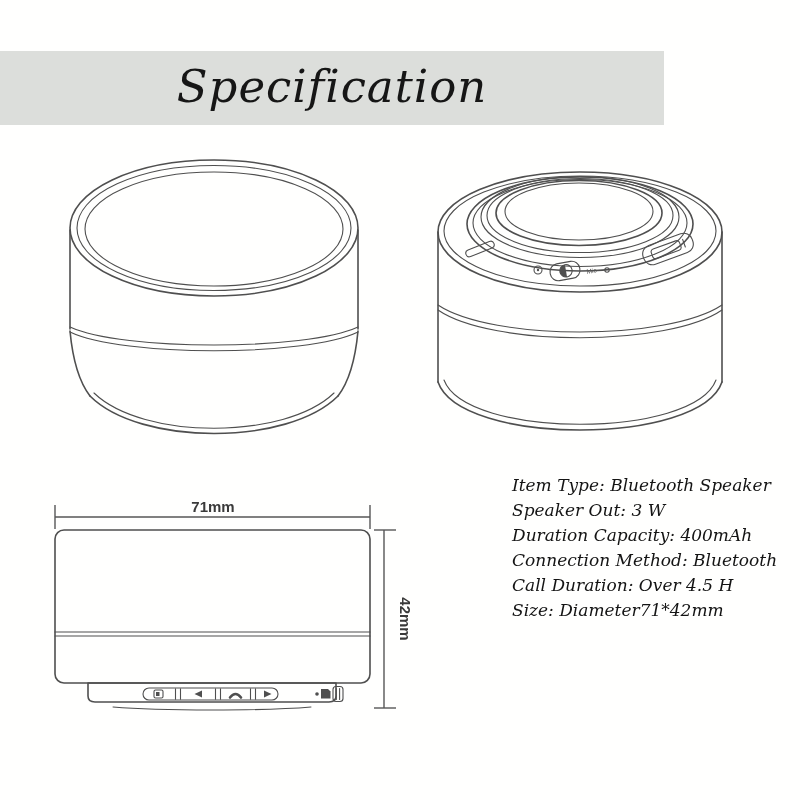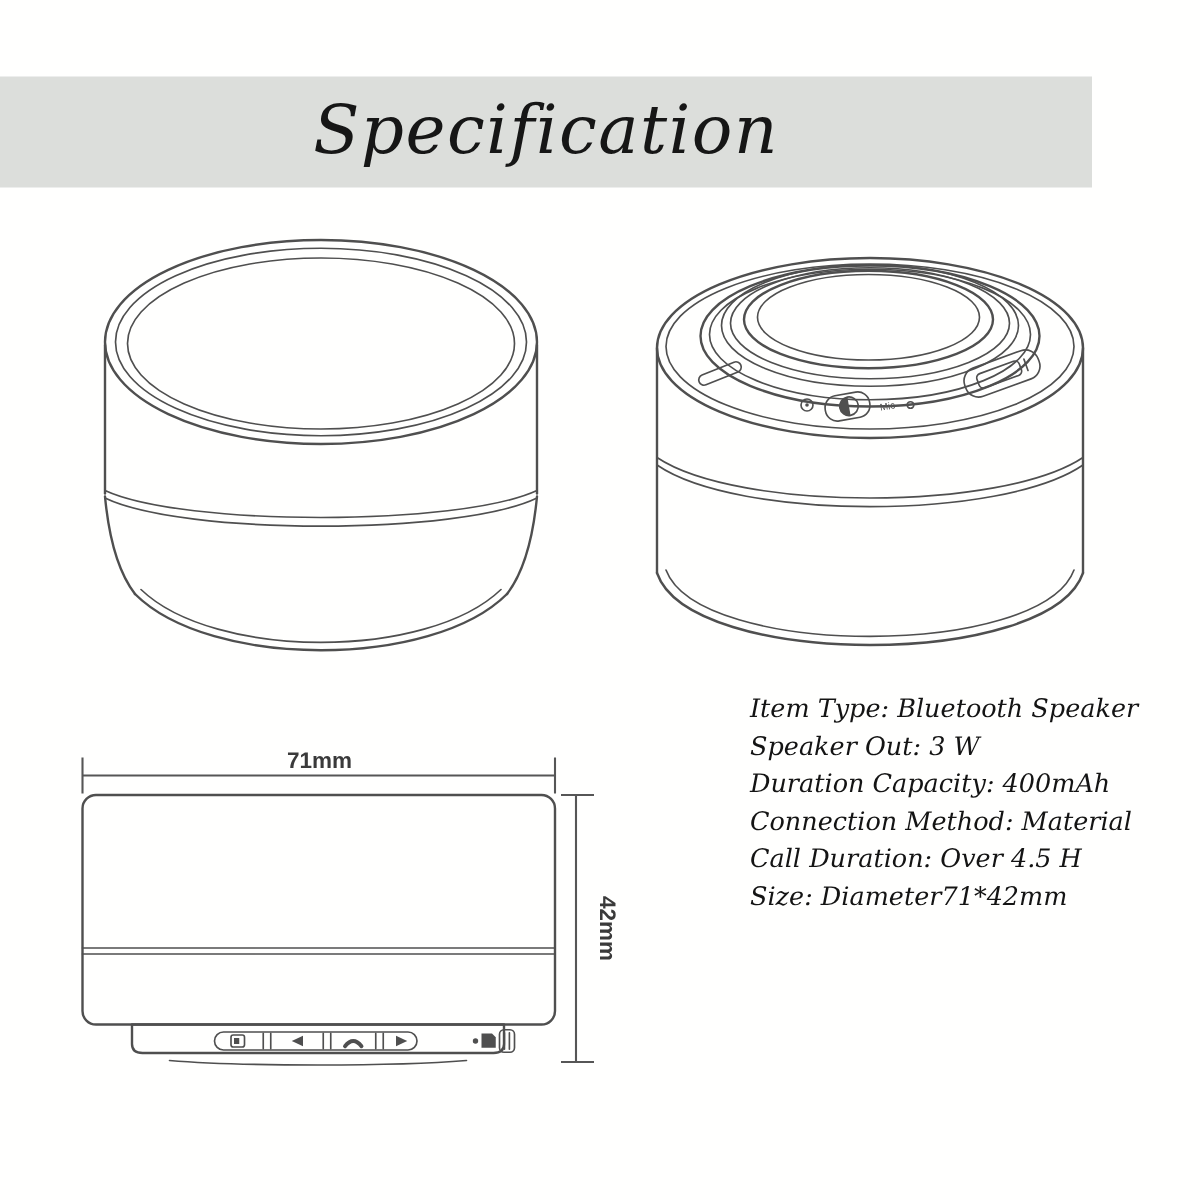--- a/index.html
+++ b/index.html
@@ -1,36 +1,36 @@
 <!DOCTYPE html>
 <html style="--line-color: #4f4f4f;"><head>
 <meta charset="utf-8">
 <style>
   html,body{margin:0;padding:0;background:#ffffff;}
   .page{
     position:relative;width:800px;height:800px;background:#fffffe;
     font-family:"DejaVu Serif",serif;overflow:hidden;
   }
   .header-band{
-    position:absolute;left:0;top:51px;width:728px;height:74px;
+    position:absolute;left:0;top:51px;width:664px;height:74px;
     background:#dcdedb;text-align:center;
   }
   .title{
     display:inline-block;line-height:72px;font-style:italic;font-size:45px;
     letter-spacing:1px;color:#161616;font-family:"DejaVu Serif",serif;
   }
   .art{position:absolute;left:0;top:0;}
   .art .ln{fill:none;stroke:var(--line-color,#4f4f4f);stroke-width:1.6;stroke-linecap:round;stroke-linejoin:round;}
   .art .ln-thin{fill:none;stroke:var(--line-color,#4f4f4f);stroke-width:1.1;stroke-linecap:round;stroke-linejoin:round;}
   .art .fillc{fill:var(--line-color,#4f4f4f);stroke:none;}
   .art .dim{fill:none;stroke:#565656;stroke-width:1.4;}
   .art .dim-label{font-family:"Liberation Sans",sans-serif;font-weight:bold;font-size:15px;fill:#3a3a3a;}
   .art .tiny{font-family:"Liberation Sans",sans-serif;font-size:6.5px;fill:#555;}
   .specs{
-    position:absolute;left:500px;top:461px;margin:0;padding:0;list-style:none;
+    position:absolute;left:500px;top:461px;margin:12px;padding:0;list-style:none;
   }
   .specs li{
     font-style:italic;font-size:17px;line-height:24.9px;color:#141414;
     font-family:"DejaVu Serif",serif;white-space:nowrap;
   }
 </style>
 </head>
 <body>
 
 <div class="page">
@@ -125,18 +125,18 @@
         <path class="dim" d="M374,708 L396,708"></path>
         <text class="dim-label" text-anchor="middle" transform="translate(400,619) rotate(90)">42mm</text>
       </g>
     </g>
   </svg>
 
   <ul class="specs">
       <li>Item Type: Bluetooth Speaker</li>
       <li>Speaker Out: 3 W</li>
       <li>Duration Capacity: 400mAh</li>
-      <li>Connection Method: Material</li>
+      <li>Connection Method: Bluetooth</li>
       <li>Call Duration: Over 4.5 H</li>
       <li>Size: Diameter71*42mm</li>
     </ul>
 
 </div>
 
 </body></html>

